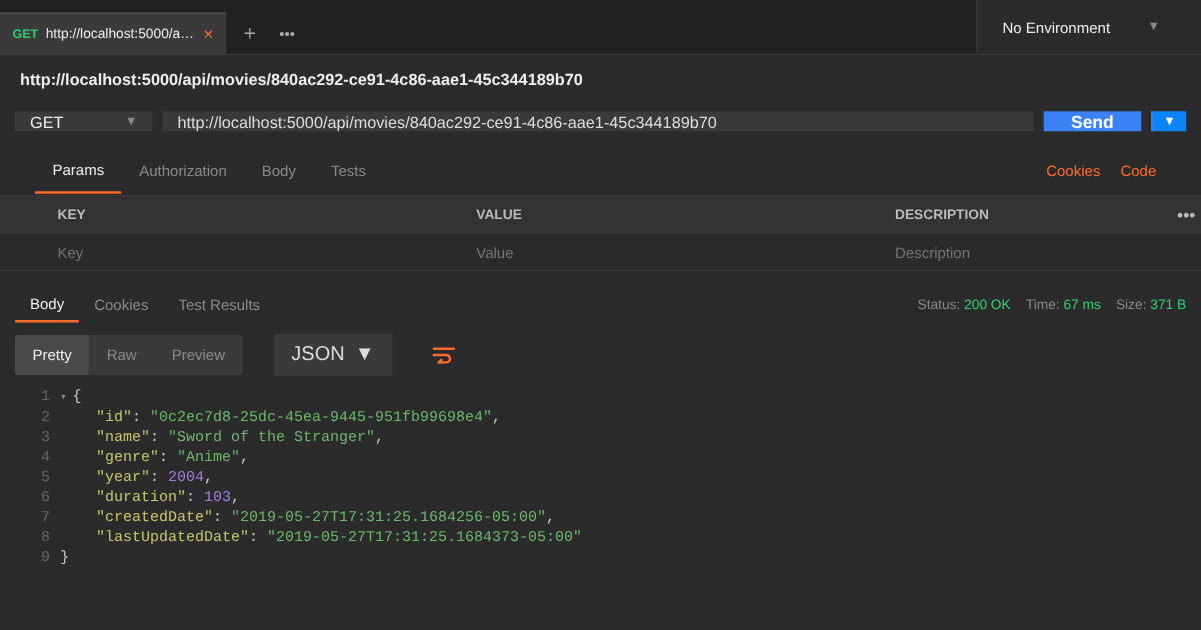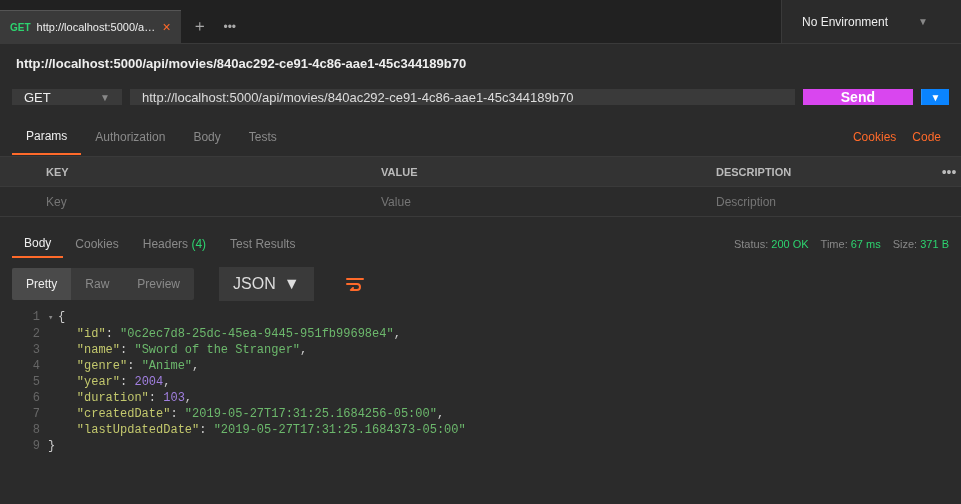--- a/index.html
+++ b/index.html
@@ -16,24 +16,24 @@
   .env-dd { margin-left: auto; display: flex; align-items: center; gap: 30px; padding: 0 20px; color: #eee; border-left: 1px solid #3a3a3a; height: 100%; min-width: 180px; background: #2b2b2b; cursor: pointer; }
   .env-dd .caret { font-size: 10px; color: #888; }
 
   .url-title-row { background: #2b2b2b; padding: 12px 12px 6px 16px; }
   .url-title { color: #eee; font-size: 13px; font-weight: bold; }
 
   .request-row { display: flex; gap: 8px; padding: 12px 12px 12px 12px; align-items: stretch; background: #2b2b2b; }
   .method-dd { display: flex; align-items: center; justify-content: space-between; width: 110px; background: #3a3a3a; padding: 0 12px; color: #eee; font-size: 13px; cursor: pointer; }
   .method-dd .caret { font-size: 10px; color: #888; }
   .url-input { flex: 1; background: #3a3a3a; border: none; color: #ddd; padding: 0 12px; font-size: 13px; outline: none; }
-  .send-btn { background: #d946ef; color: #fff; font-size: 14px; font-weight: bold; border: none; padding: 0 38px; cursor: pointer; }
+  .send-btn { background: #3b82f6; color: #fff; font-size: 14px; font-weight: bold; border: none; padding: 0 22px; cursor: pointer; }
   .send-caret { background: #0a84ff; border: none; border-left: 1px solid #2a95ff; width: 28px; color: #fff; cursor: pointer; display:flex; align-items:center; justify-content:center; font-size:10px; }
 
-  .req-tabs { display: flex; align-items: center; border-bottom: 1px solid #3a3a3a; padding: 0 12px; background: #2b2b2b; height: 40px; }
+  .req-tabs { display: flex; align-items: center; border-bottom: 1px solid #3a3a3a; padding: 0 28px; background: #2b2b2b; height: 40px; }
   .req-tab { padding: 10px 14px; color: #8a8a8a; cursor: pointer; font-size: 12px; }
   .req-tab.active { color: #eee; border-bottom: 2px solid #ff6a2a; }
   .req-tab-count { color: #2dd36f; }
   .req-tabs-spacer { flex: 1; }
   .link-orange { color: #ff6a2a; padding: 0 8px; cursor: pointer; }
 
   .kv-header { display: flex; background: #333; border-bottom: 1px solid #3a3a3a; height: 30px; align-items: center; }
   .kv-gutter { width: 36px; }
   .kv-key { width: 335px; padding: 0 10px; color: #bbb; font-size: 11px; font-weight:bold; }
   .kv-value { width: 335px; padding: 0 10px; color: #bbb; font-size: 11px; font-weight:bold; }
@@ -125,24 +125,20 @@
   <div class="kv-gutter"></div>
   <div class="kv-key"><input placeholder="Key" style=""></div>
   <div class="kv-value"><input placeholder="Value" style=""></div>
   <div class="kv-desc"><input placeholder="Description" style=""></div>
   <div class="kv-dots"></div>
 </div>
 
 <div class="resp-tabs">
   <div class="resp-tab active">Body</div>
   <div class="resp-tab">Cookies</div>
-  <div class="resp-tab">
-    <span>Headers</span>
-    <span class="req-tab-count">(4)</span>
-  </div>
   <div class="resp-tab">Test Results</div>
   <div class="resp-status">
     <span><span class="status-label">Status:</span> <span class="status-val">200 OK</span></span>
     <span><span class="status-label">Time:</span> <span class="time-val">67 ms</span></span>
     <span><span class="status-label">Size:</span> <span class="size-val">371 B</span></span>
   </div>
 </div>
 
 <div class="pretty-row">
   <div class="btn-group">

